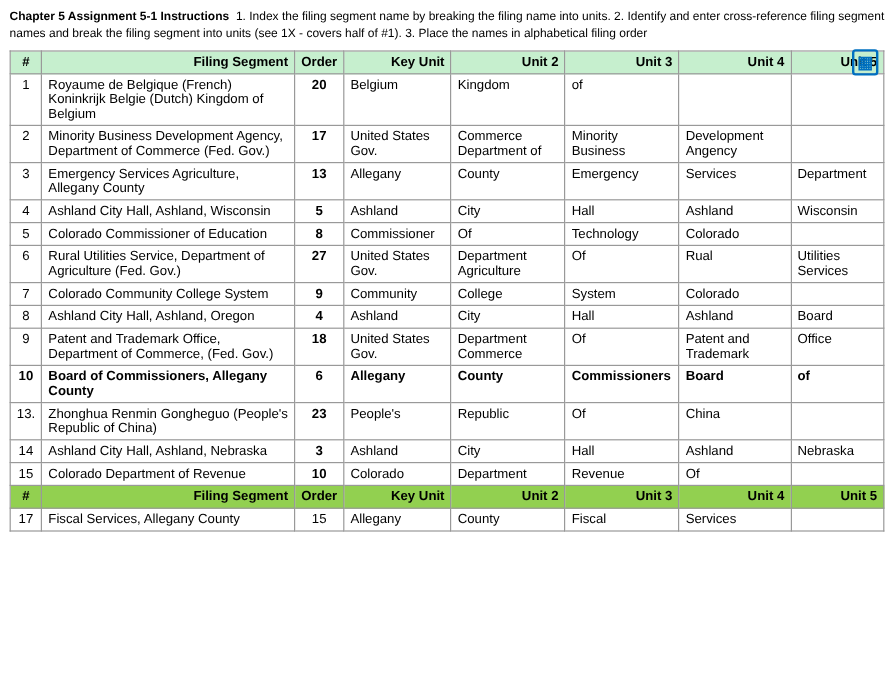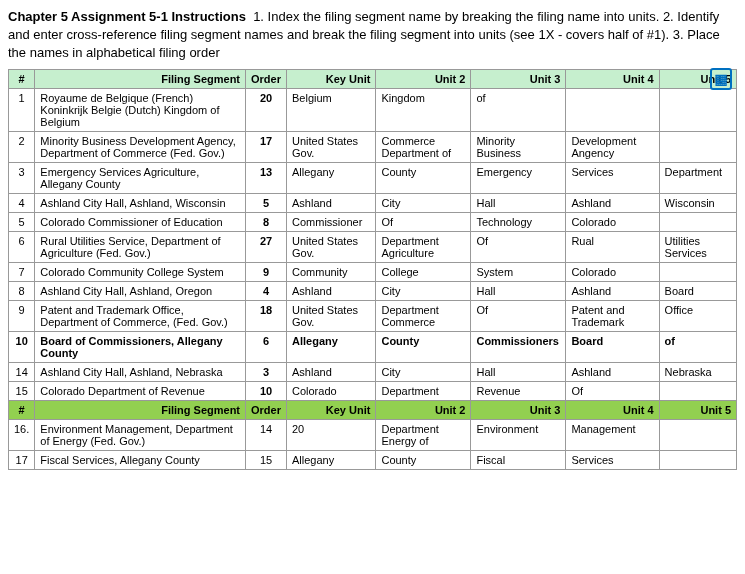--- a/index.html
+++ b/index.html
@@ -4,21 +4,21 @@
   <style>
     * { box-sizing: border-box; margin: 0; padding: 0; }
     body {
       font-family: Arial, sans-serif;
       font-size: 11px;
       background: #fff;
       padding: 8px;
       width: 745px;
     }
     .instructions {
-      font-size: 13px;
+      font-size: 10px;
       margin-bottom: 6px;
       line-height: 1.4;
     }
     .instructions strong { font-weight: bold; }
     table {
       width: 100%;
       border-collapse: collapse;
       font-size: 11px;
     }
     th, td {
@@ -192,20 +192,30 @@
           <td class="num-col">10</td>
           <td>Board of Commissioners, Allegany County</td>
           <td class="num-col bold-cell">6</td>
           <td>Allegany</td>
           <td>County</td>
           <td>Commissioners</td>
           <td>Board</td>
           <td>of</td>
         </tr>
         <tr>
+          <td class="num-col">13.</td>
+          <td>Zhonghua Renmin Gongheguo (People's Republic of China)</td>
+          <td class="num-col bold-cell">23</td>
+          <td>People's</td>
+          <td>Republic</td>
+          <td>Of</td>
+          <td>China</td>
+          <td></td>
+        </tr>
+        <tr>
           <td class="num-col">14</td>
           <td>Ashland City Hall, Ashland, Nebraska</td>
           <td class="num-col bold-cell">3</td>
           <td>Ashland</td>
           <td>City</td>
           <td>Hall</td>
           <td>Ashland</td>
           <td>Nebraska</td>
         </tr>
         <tr>
@@ -226,31 +236,20 @@
         <th class="order-col">Order</th>
         <th>Key Unit</th>
         <th>Unit 2</th>
         <th>Unit 3</th>
         <th>Unit 4</th>
         <th>Unit 5</th>
       </tr>
     </tbody>
     <tbody id="table-body-2">
         <tr>
-          <td class="num-col">16.</td>
-          <td>Environment Management, Department of Energy (Fed. Gov.)</td>
-          <td class="num-col">14</td>
-          <td>20</td>
-          <td>Department
-Energy of</td>
-          <td>Environment</td>
-          <td>Management</td>
-          <td></td>
-        </tr>
-        <tr>
           <td class="num-col">17</td>
           <td>Fiscal Services, Allegany County</td>
           <td class="num-col">15</td>
           <td>Allegany</td>
           <td>County</td>
           <td>Fiscal</td>
           <td>Services</td>
           <td></td>
         </tr>
       </tbody>

